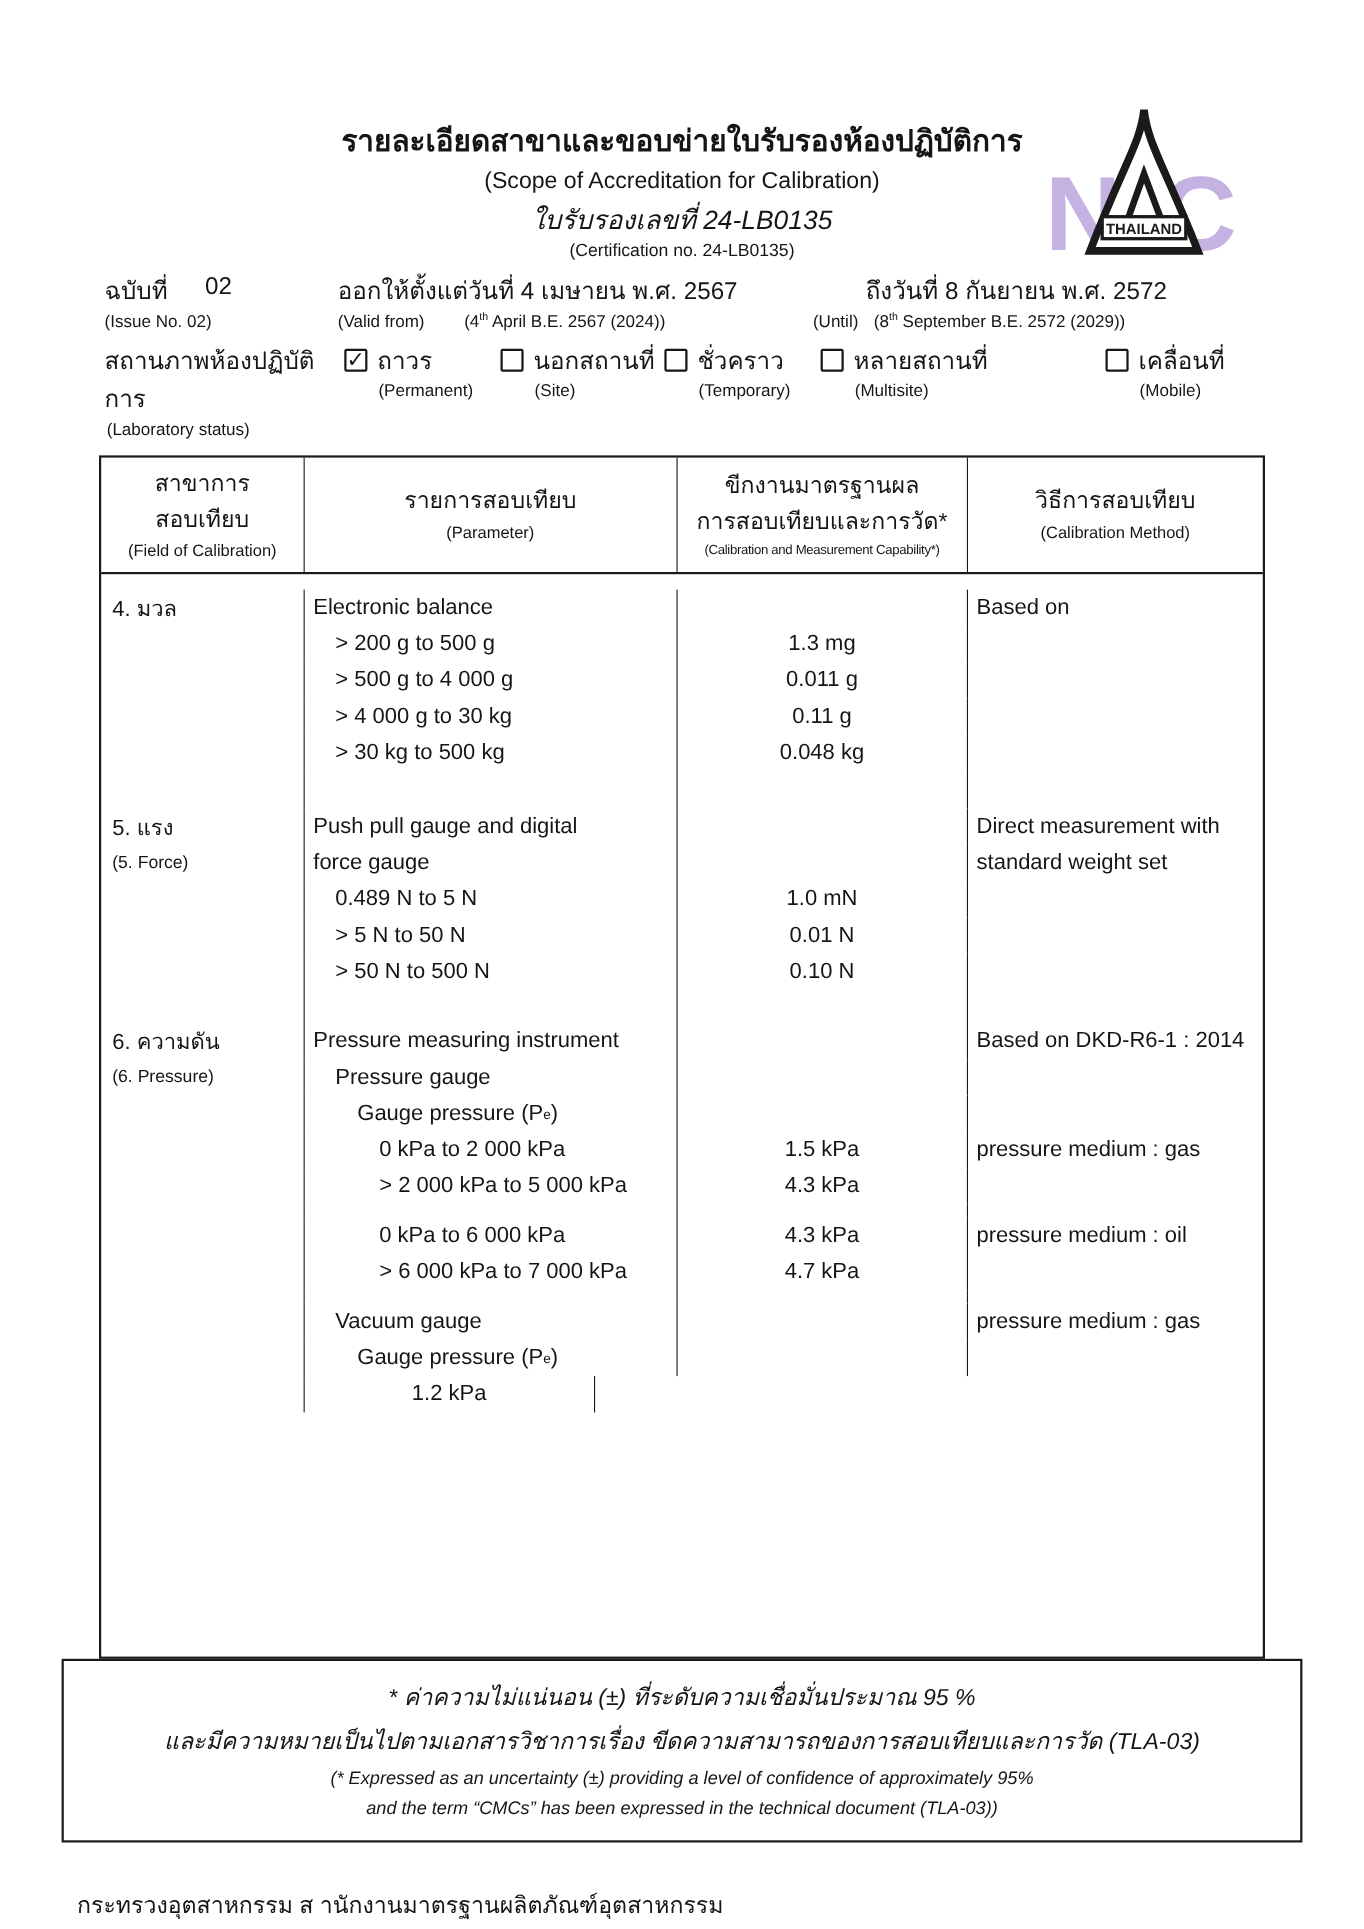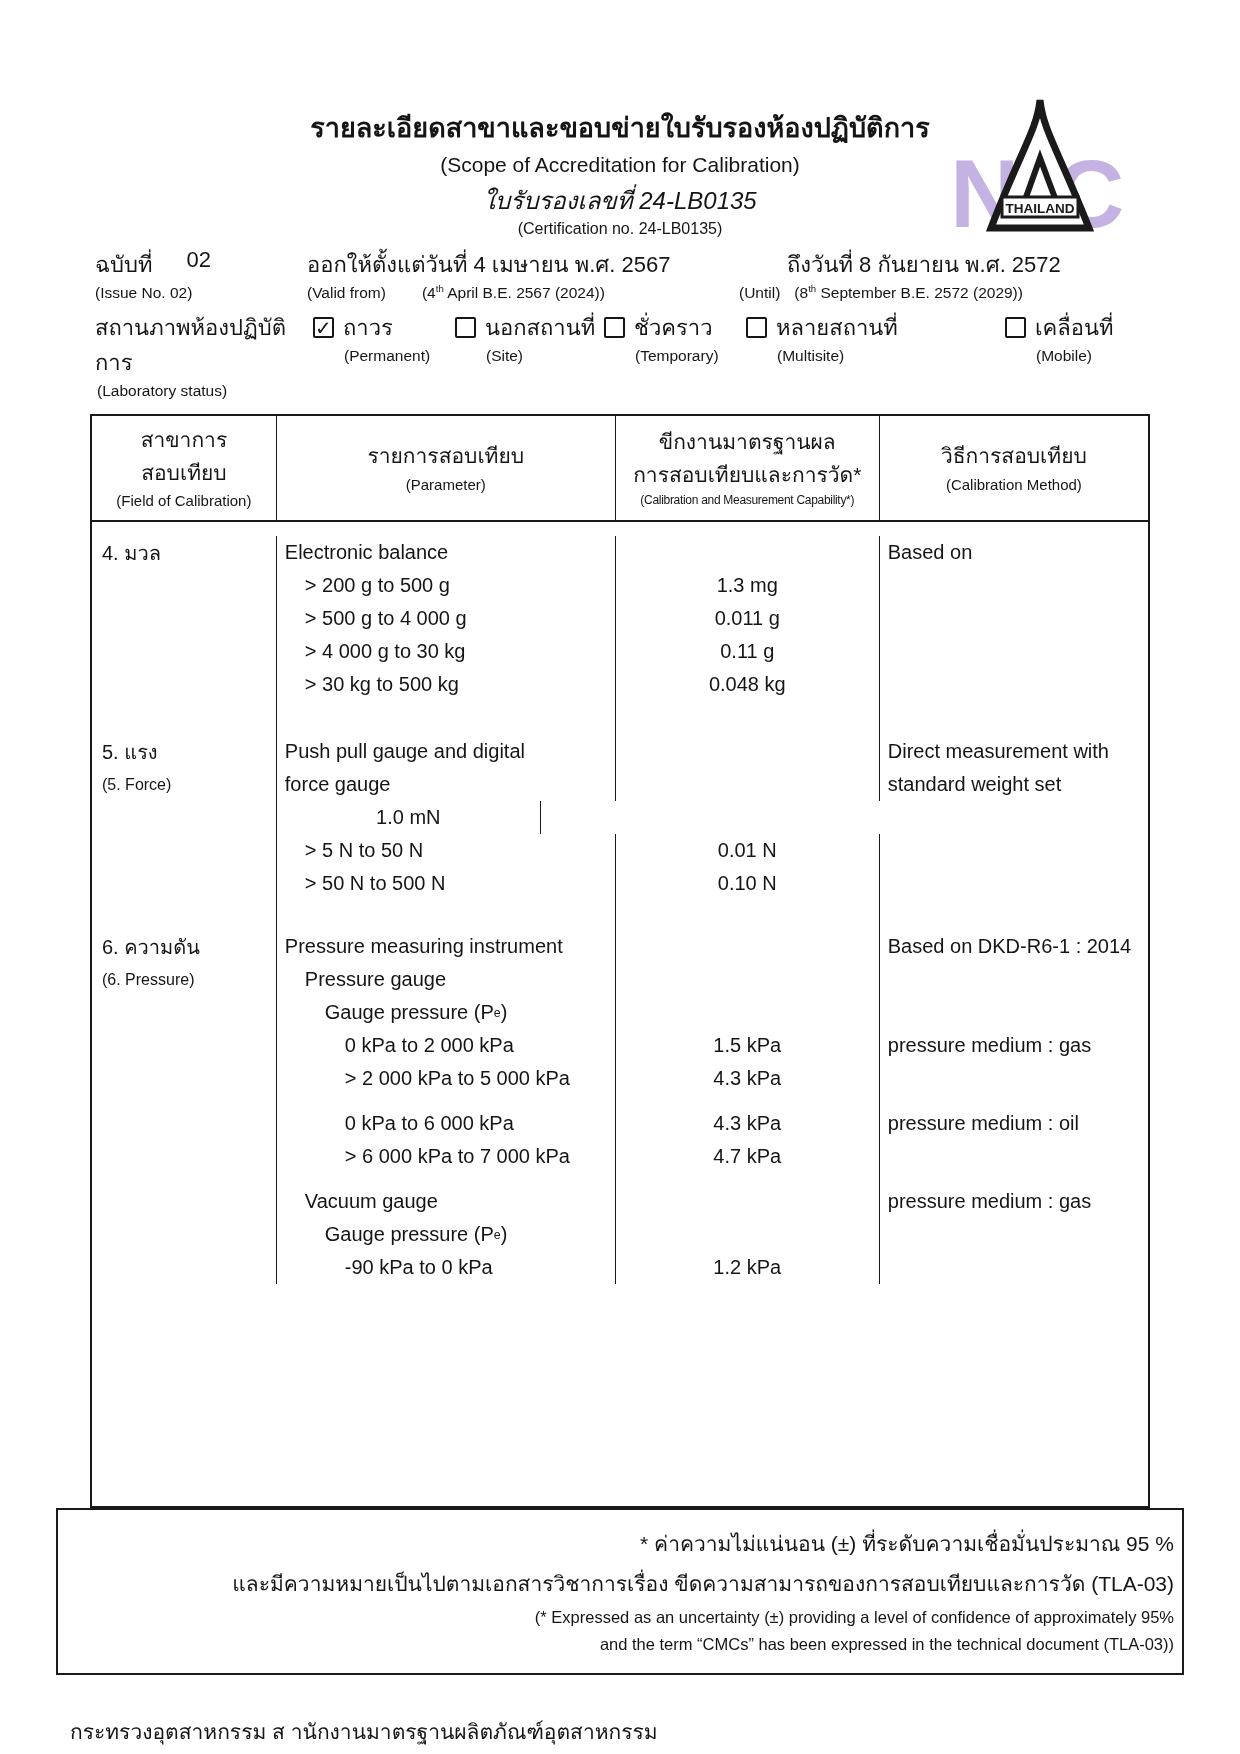--- a/index.html
+++ b/index.html
@@ -65,21 +65,21 @@
   .trow{display:flex;min-height:33px;align-items:center;}
   .trow .cell{box-sizing:border-box;align-self:stretch;display:flex;align-items:center;}
   .cell.c1{padding-left:10px;font-size:20px;}
   .cell.c1.small{font-size:16px;}
   .cell.c2{font-size:20px;}
   .cell.c3{justify-content:center;font-size:20px;}
   .cell.c4{padding-left:8px;font-size:20px;}
 
   
   .notes{margin:0 56px;border:2px solid #1a1a1a;border-top:2px solid #1a1a1a;
-         text-align:right;padding:14px 8px 16px 8px;}
+         text-align:center;padding:14px 8px 16px 8px;font-style:italic;}
   .n-th{font-size:21px;line-height:1.9;}
   .n-en{font-size:16.5px;line-height:1.6;}
 
   
   .footer{margin:40px 70px 0 70px;}
   .f-th{font-size:21px;}
 </style>
 </head>
 <body>
 
@@ -234,20 +234,21 @@
           <div class="cell c4 w4">Direct measurement with</div>
         </div>
         <div class="trow">
           <div class="cell c1 w1 brd small">(5. Force)</div>
           <div class="cell c2 w2 brd" style="padding-left: 8px;">force gauge</div>
           <div class="cell c3 w3 brd"></div>
           <div class="cell c4 w4">standard weight set</div>
         </div>
         <div class="trow">
           <div class="cell c1 w1 brd"></div>
+          <div class="cell c2 w2 brd" style="padding-left: 28px;">0.489 N to 5 N</div>
           <div class="cell c3 w3 brd">1.0 mN</div>
           <div class="cell c4 w4"></div>
         </div>
         <div class="trow">
           <div class="cell c1 w1 brd"></div>
           <div class="cell c2 w2 brd" style="padding-left: 28px;">&gt; 5 N to 50 N</div>
           <div class="cell c3 w3 brd">0.01 N</div>
           <div class="cell c4 w4"></div>
         </div>
         <div class="trow">
@@ -323,21 +324,20 @@
           <div class="cell c4 w4">pressure medium : gas</div>
         </div>
         <div class="trow">
           <div class="cell c1 w1 brd"></div>
           <div class="cell c2 w2 brd" style="padding-left: 48px;">Gauge pressure (P<sub>e</sub>)</div>
           <div class="cell c3 w3 brd"></div>
           <div class="cell c4 w4"></div>
         </div>
         <div class="trow">
           <div class="cell c1 w1 brd"></div>
-          <div class="cell c2 w2 brd" style="padding-left: 68px;">-90 kPa to 0 kPa</div>
           <div class="cell c3 w3 brd">1.2 kPa</div>
           <div class="cell c4 w4"></div>
         </div>
       </div>
   </div>
 
   <div class="notes">
     <div class="n-th">* ค่าความไม่แน่นอน (±) ที่ระดับความเชื่อมั่นประมาณ 95 %</div>
     <div class="n-th">และมีความหมายเป็นไปตามเอกสารวิชาการเรื่อง ขีดความสามารถของการสอบเทียบและการวัด (TLA-03)</div>
     <div class="n-en">(* Expressed as an uncertainty (±) providing a level of confidence of approximately 95%</div>

